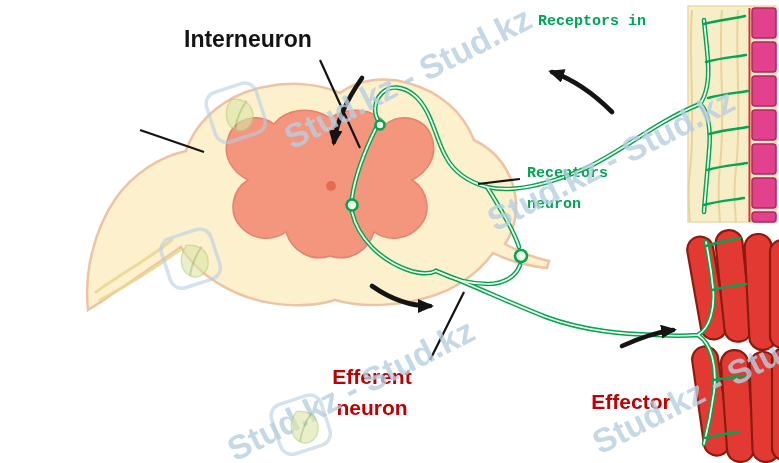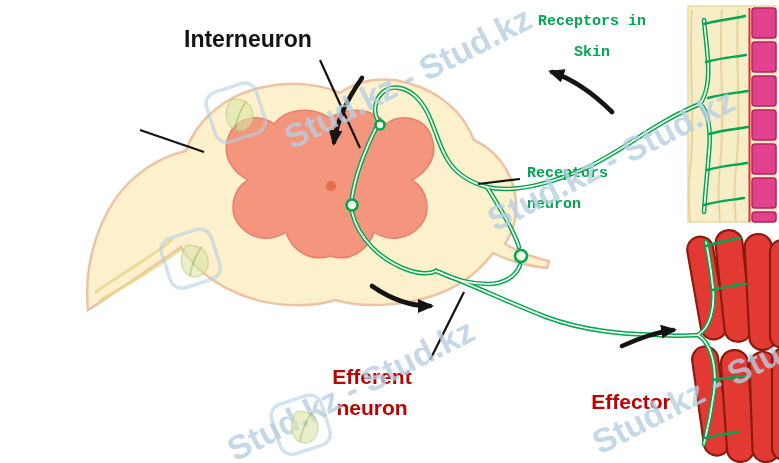--- a/index.html
+++ b/index.html
@@ -135,21 +135,20 @@
       <line class="ptr" x1="520" y1="179" x2="478" y2="184"></line>
       <line class="ptr" x1="430" y1="360" x2="464" y2="292"></line>
     </g>
   </svg>
 
   <div class="label lbl-black" style="left:184px; top:26px">Interneuron</div>
 
 
   <div class="label lbl-green center" style="left:512px; top:6px; width:160px">
     <div>Receptors in</div>
-    <div>Skin</div>
   </div>
 
   <div class="label lbl-green" style="left:527px; top:158px">
     <div>Receptors</div>
     <div>neuron</div>
   </div>
 
   <div class="label lbl-red center" style="left:297px; top:361px; width:150px">
     <div>Efferent</div>
     <div>neuron</div>

